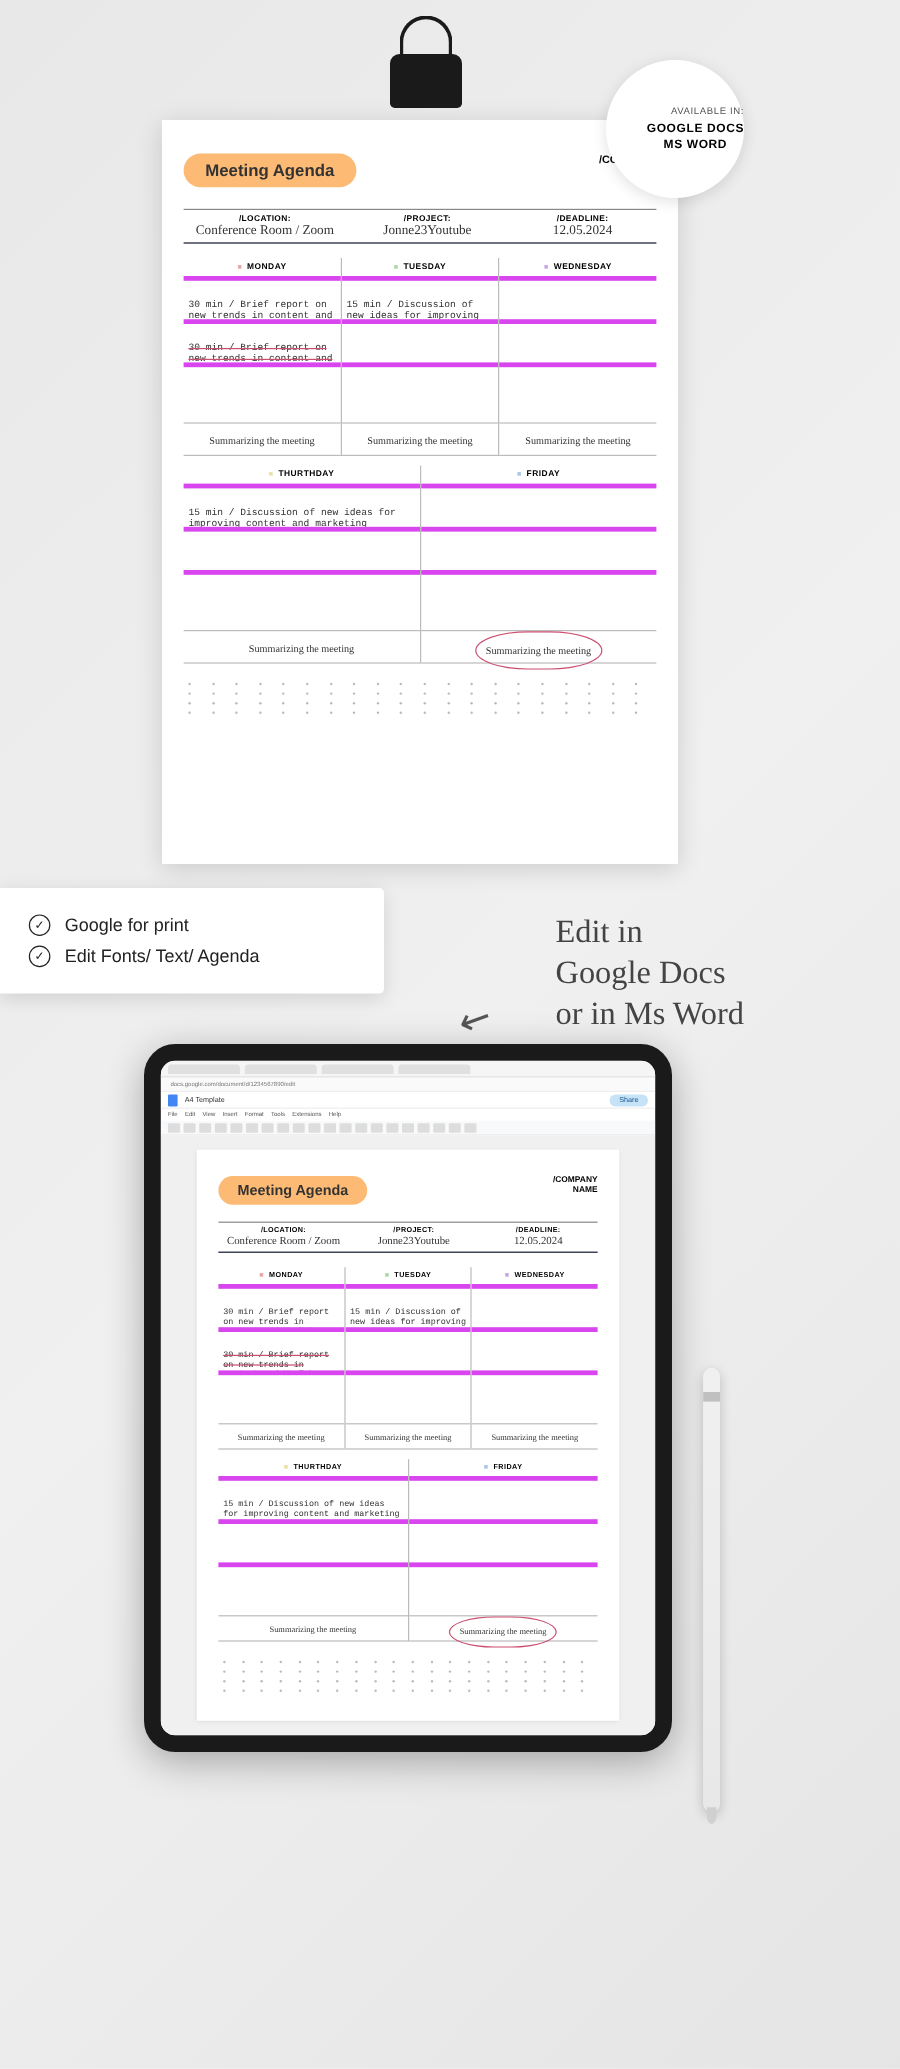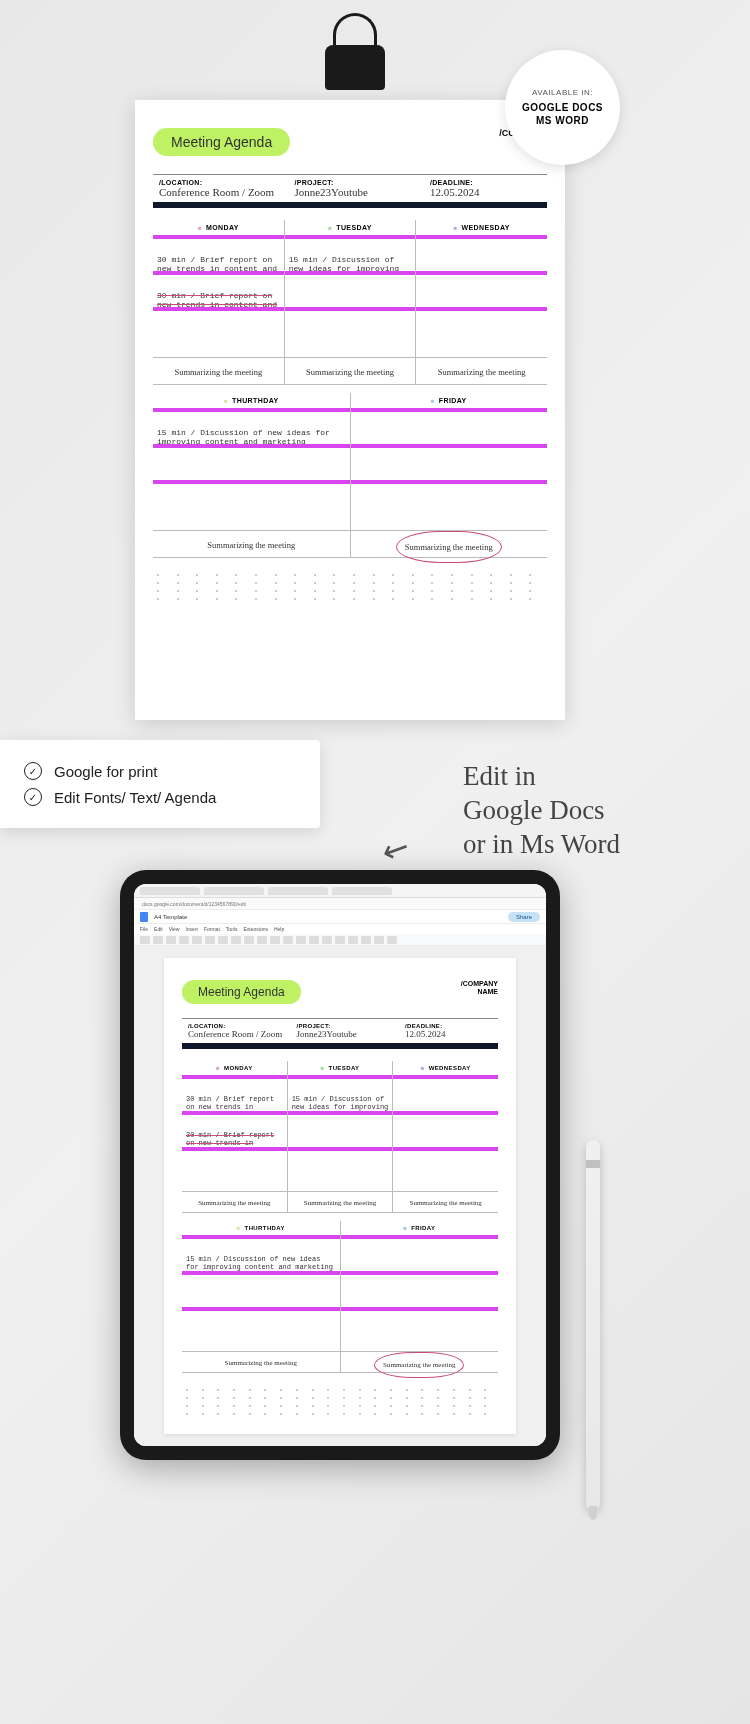--- a/index.html
+++ b/index.html
@@ -2,26 +2,26 @@
 <html><head>
 <meta charset="utf-8">
 <style>
 *{margin:0;padding:0;box-sizing:border-box;}
 body{width:750px;height:1724px;background:linear-gradient(135deg,#e8e8e8 0%,#f0f0f0 50%,#e5e5e5 100%);font-family:Arial,sans-serif;position:relative;overflow:hidden;}
 .paper{position:absolute;background:#fff;box-shadow:0 4px 20px rgba(0,0,0,0.15);}
 .paper1{left:135px;top:100px;width:430px;height:620px;padding:28px 18px;}
 .binder{position:absolute;left:325px;top:45px;width:60px;height:90px;z-index:10;}
 .binder-clip{width:60px;height:45px;background:#1a1a1a;border-radius:8px 8px 4px 4px;position:relative;}
 .binder-handle{position:absolute;top:-32px;left:8px;width:44px;height:38px;border:3px solid #1a1a1a;border-bottom:none;border-radius:22px 22px 0 0;}
-.badge-circle{position:absolute;right:130px;top:50px;width:115px;height:115px;background:#fff;border-radius:50%;box-shadow:0 3px 12px rgba(0,0,0,0.12);display:flex;flex-direction:column;align-items:center;justify-content:center;text-align:center;font-size:9px;letter-spacing:0.5px;z-index:5;}
+.badge-circle{position:absolute;right:130px;top:50px;width:115px;height:115px;background:#fff;border-radius:50%;box-shadow:0 3px 12px rgba(0,0,0,0.12);display:flex;flex-direction:column;align-items:flex-end;justify-content:center;text-align:center;font-size:9px;letter-spacing:0.5px;z-index:5;}
 .badge-circle .avail{font-size:8px;color:#555;margin-bottom:4px;}
 .badge-circle .apps{font-size:10px;font-weight:bold;line-height:1.3;}
-.title-pill{display:inline-block;background:#bef264;padding:6px 18px;border-radius:18px;font-size:14px;font-weight:400;color:#333;}
+.title-pill{display:inline-block;background:#fdba74;padding:6px 18px;border-radius:18px;font-size:14px;font-weight:700;color:#333;}
 .company{position:absolute;right:18px;top:28px;font-size:9px;font-weight:bold;text-align:right;line-height:1.2;}
-.meta-row{display:flex;margin-top:18px;border-top:1px solid #888;border-bottom:6px solid #0f172a;}
+.meta-row{display:flex;margin-top:18px;border-top:1px solid #888;border-bottom:1px solid #0f172a;text-align:center;}
 .meta-cell{flex:1;padding:4px 6px;}
 .meta-cell:nth-child(2){flex:1;}
 .meta-cell:nth-child(3){flex:0.9;}
 .meta-label{font-size:7px;font-weight:bold;letter-spacing:0.3px;}
 .meta-val{font-family:'Brush Script MT',cursive;font-size:11px;color:#333;}
 .week-grid{display:flex;margin-top:12px;}
 .day-col{flex:1;border-right:1px solid #bbb;}
 .day-col:last-child{border-right:none;}
 .day-head{text-align:center;font-size:7px;font-weight:bold;padding:4px 0;letter-spacing:0.4px;}
 .day-head::before{content:"■";margin-right:4px;font-size:6px;}

